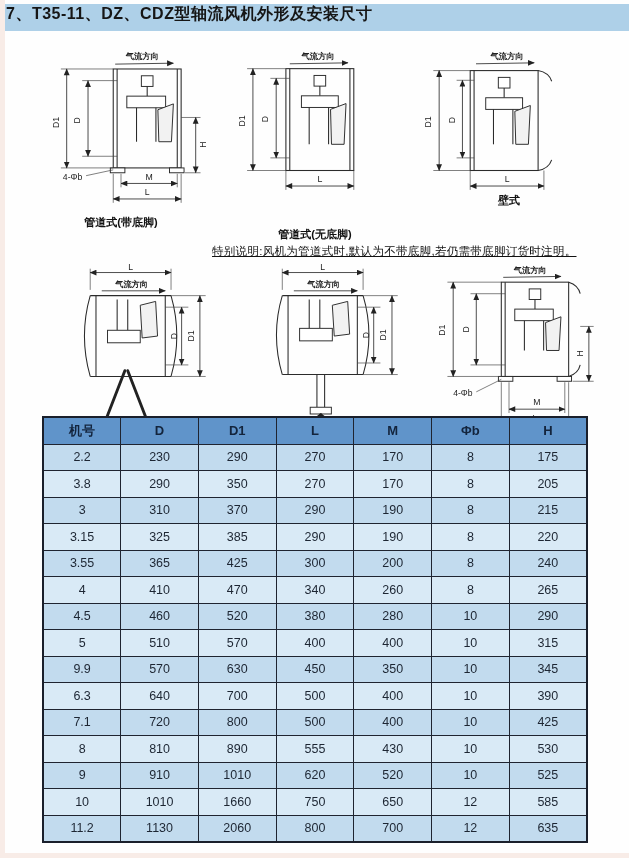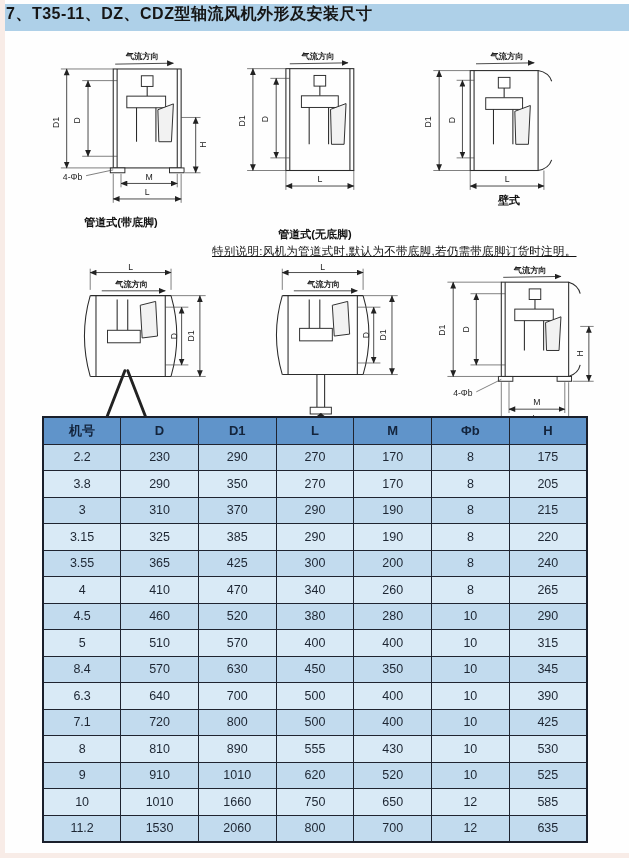--- a/index.html
+++ b/index.html
@@ -375,21 +375,21 @@
         <tr>
           <td>5</td>
           <td>510</td>
           <td>570</td>
           <td>400</td>
           <td>400</td>
           <td>10</td>
           <td>315</td>
         </tr>
         <tr>
-          <td>8.4</td>
+          <td>9.9</td>
           <td>570</td>
           <td>630</td>
           <td>450</td>
           <td>350</td>
           <td>10</td>
           <td>345</td>
         </tr>
         <tr>
           <td>6.3</td>
           <td>640</td>
@@ -430,21 +430,21 @@
           <td>10</td>
           <td>1010</td>
           <td>1660</td>
           <td>750</td>
           <td>650</td>
           <td>12</td>
           <td>585</td>
         </tr>
         <tr>
           <td>11.2</td>
-          <td>1530</td>
+          <td>1130</td>
           <td>2060</td>
           <td>800</td>
           <td>700</td>
           <td>12</td>
           <td>635</td>
         </tr>
       </tbody>
     </table>
 
   <div class="tint-left"></div>

